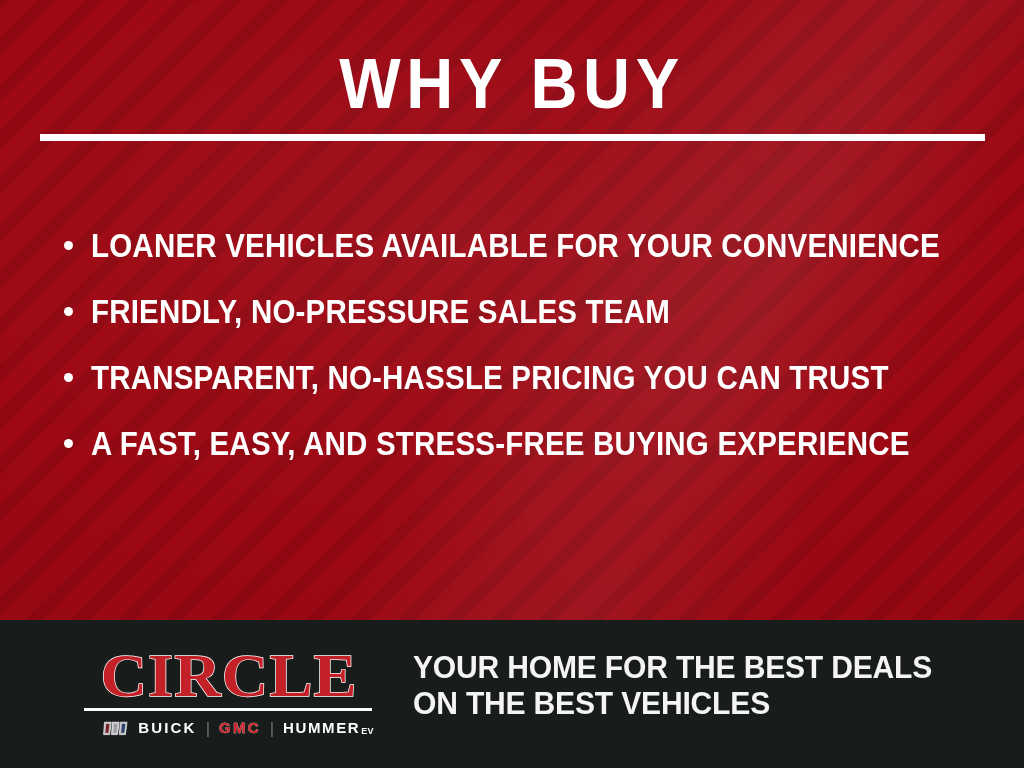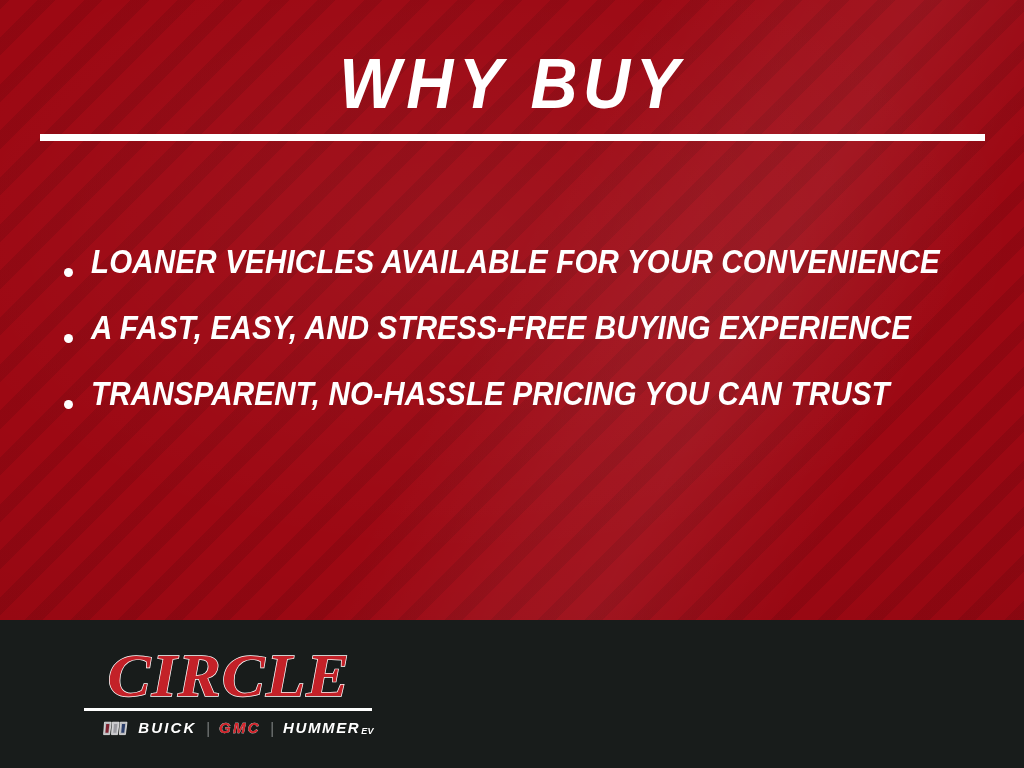--- a/index.html
+++ b/index.html
@@ -8,21 +8,20 @@
     padding: 0;
     background: #000;
   }
   .slide {
     position: relative;
     width: 1024px;
     height: 768px;
     overflow: hidden;
     font-family: "Liberation Sans", sans-serif;
     background: #9c0812;
-    font-style: italic;
   }
 
   
   .body-panel {
     position: absolute;
     left: 0;
     top: 0;
     width: 1024px;
     height: 620px;
     background-color: #9d0813;
@@ -103,21 +102,21 @@
 
   
   .bullets {
     position: absolute;
     left: 64px;
     top: 213px;
     width: 920px;
   }
   .bullet-row {
     display: flex;
-    align-items: flex-end;
+    align-items: center;
     height: 66px;
   }
   .bullet-dot {
     width: 9px;
     height: 9px;
     border-radius: 50%;
     background: #ffffff;
     flex: 0 0 auto;
     margin-right: 18px;
     margin-bottom: 2px;
@@ -253,30 +252,34 @@
   <div class="title">WHY BUY</div>
   <div class="title-rule"></div>
 
   <div class="bullets">
 
     <div class="bullet-row">
       <span class="bullet-dot"></span>
       <span class="bullet-text">LOANER VEHICLES AVAILABLE FOR YOUR CONVENIENCE</span>
     </div>
 
-
+    <div class="bullet-row">
+      <span class="bullet-dot"></span>
+      <span class="bullet-text">FRIENDLY, NO-PRESSURE SALES TEAM</span>
+    </div>
+
+
+    <div class="bullet-row">
+      <span class="bullet-dot"></span>
+      <span class="bullet-text">TRANSPARENT, NO-HASSLE PRICING YOU CAN TRUST</span>
+    </div>
 
     <div class="bullet-row">
       <span class="bullet-dot"></span>
       <span class="bullet-text">A FAST, EASY, AND STRESS-FREE BUYING EXPERIENCE</span>
-    </div>
-
-    <div class="bullet-row">
-      <span class="bullet-dot"></span>
-      <span class="bullet-text">TRANSPARENT, NO-HASSLE PRICING YOU CAN TRUST</span>
     </div>
 
   </div>
 
   <div class="footer"></div>
 
   <div class="logo-block">
     <div class="logo-word">CIRCLE</div>
     <div class="logo-rule"></div>
     <div class="brand-row">
@@ -296,14 +299,18 @@
 
       <span class="brand-name brand-buick">BUICK</span>
       <span class="brand-sep">|</span>
       <span class="brand-name brand-gmc">GMC</span>
       <span class="brand-sep">|</span>
       <span class="brand-name brand-hummer">HUMMER</span>
       <span class="brand-ev">EV</span>
     </div>
   </div>
 
+  <div class="tagline">
+    <div class="tagline-line">YOUR HOME FOR THE BEST DEALS</div>
+    <div class="tagline-line">ON THE BEST VEHICLES</div>
+  </div>
 
 </div>
 
 </body></html>

